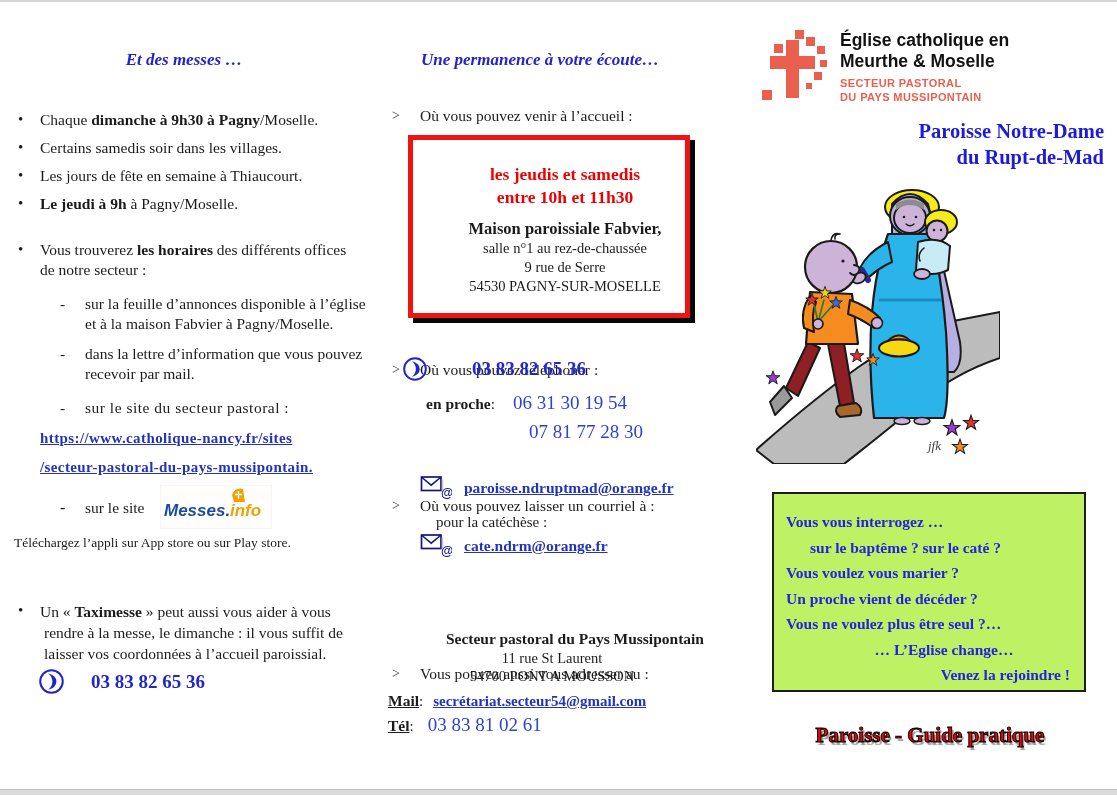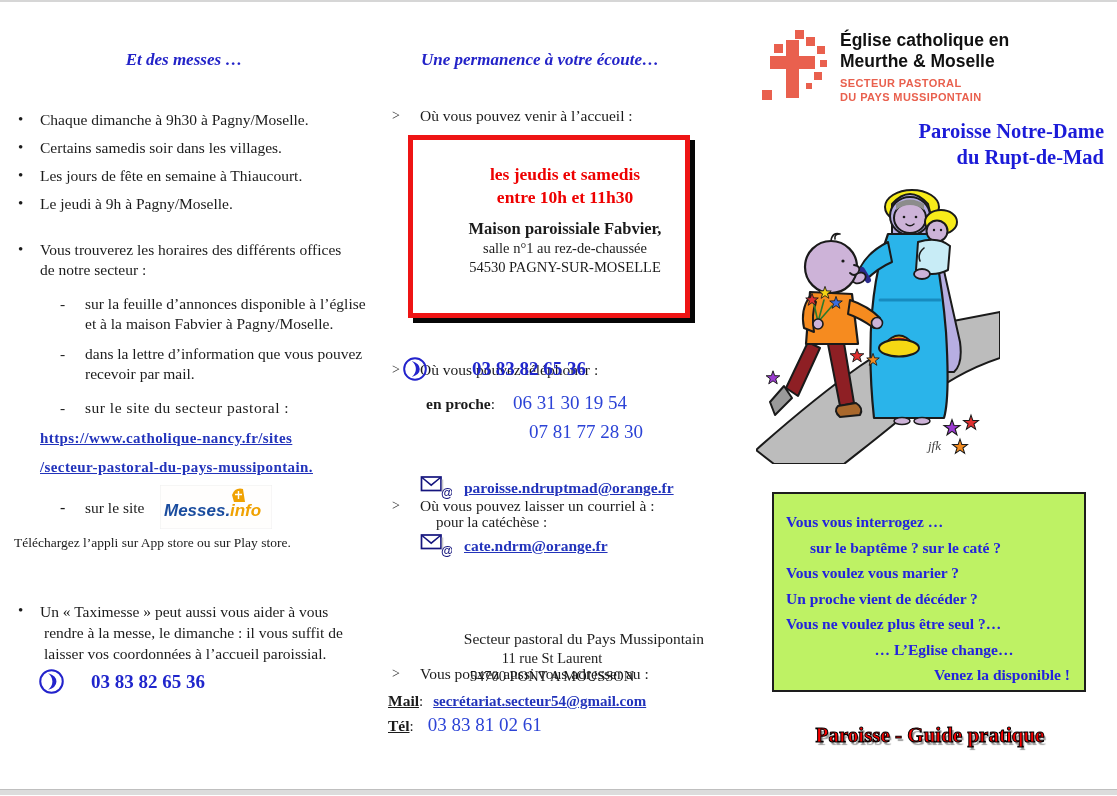--- a/index.html
+++ b/index.html
@@ -14,21 +14,21 @@
   .col-right{left:752px;top:26px;width:356px;height:764px;}
 
   .abs{position:absolute;}
   .col-heading{color:#2323c8;font-weight:bold;font-style:italic;font-size:17px;text-align:center;width:340px;}
 
   
   .bullet-row{position:relative;padding-left:26px;font-size:15.5px;line-height:20px;margin-bottom:8px;}
   .bullet-row .mark{position:absolute;left:4px;top:-1px;font-size:15px;}
   .dash-row{position:relative;padding-left:71px;font-size:15.5px;line-height:20px;margin-bottom:10px;}
   .dash-row .mark{position:absolute;left:46px;}
-  .b{font-weight:normal;}
+  .b{font-weight:bold;}
   .url-link{display:block;margin:9px 0 0 26px;color:#2233bb;font-weight:bold;font-size:15px;
             letter-spacing:.4px;text-decoration:underline;line-height:20px;}
   .site-row{position:relative;padding-left:71px;margin-top:8px;height:46px;}
   .site-row .mark{position:absolute;left:46px;top:14px;}
   .site-row .site-label{position:absolute;left:71px;top:14px;font-size:15.5px;}
   .site-row svg{position:absolute;left:146px;top:0;}
   .app-note{font-size:13.5px;margin-top:4px;}
   .taxi-cont{padding-left:30px;font-size:15.5px;line-height:21px;}
   .phone-row{display:flex;align-items:center;}
   .phone-num{color:#2026cc;font-weight:bold;font-size:19px;}
@@ -150,20 +150,21 @@
     <div class="abs qrow" style="top:58px;left:0;width:320px;">
       <span class="mark">&gt;</span>
       <span>Où vous pouvez venir à l’accueil :</span>
     </div>
 
     <div class="abs red-box" style="top:87px;left:22px;padding-left:32px;">
       <div class="rb-red">les jeudis et samedis</div>
       <div class="rb-red">entre 10h et 11h30</div>
       <div class="rb-bold">Maison paroissiale Fabvier,</div>
       <div class="rb-plain">salle n°1 au rez-de-chaussée</div>
+      <div class="rb-plain">9 rue de Serre</div>
       <div class="rb-plain">54530 PAGNY-SUR-MOSELLE</div>
     </div>
 
     <div class="abs qrow" style="top:292px;left:0;width:320px;">
       <span class="mark">&gt;</span>
       <span>Où vous pouvez téléphoner :</span>
     </div>
 
     <div class="abs phone-row" style="top:308px;left:16px;">
       <svg width="26" height="26" viewBox="0 0 24 24">
@@ -321,21 +322,21 @@
       <text x="172" y="278" font-size="13" font-style="italic" fill="#444" font-family="Liberation Serif, serif">jfk</text>
     </svg>
 
     <div class="abs qbox" style="top:466px;left:20px;">
       <div>Vous vous interrogez  …</div>
       <div class="qb-indent">sur le  baptême ?  sur le caté ?</div>
       <div>Vous voulez vous marier ?</div>
       <div>Un proche vient de décéder ?</div>
       <div>Vous ne voulez plus être seul ?…</div>
       <div class="qb-center">… L’Eglise change…</div>
-      <div class="qb-right">Venez la disponible  !</div>
+      <div class="qb-right">Venez la rejoindre  !</div>
     </div>
 
     <div class="abs footer-title" style="top:696px;left:0;">
       <div>Paroisse - Guide pratique</div>
     </div>
   </div>
 
   <div class="edge-bottom"></div>
 </div>
 

